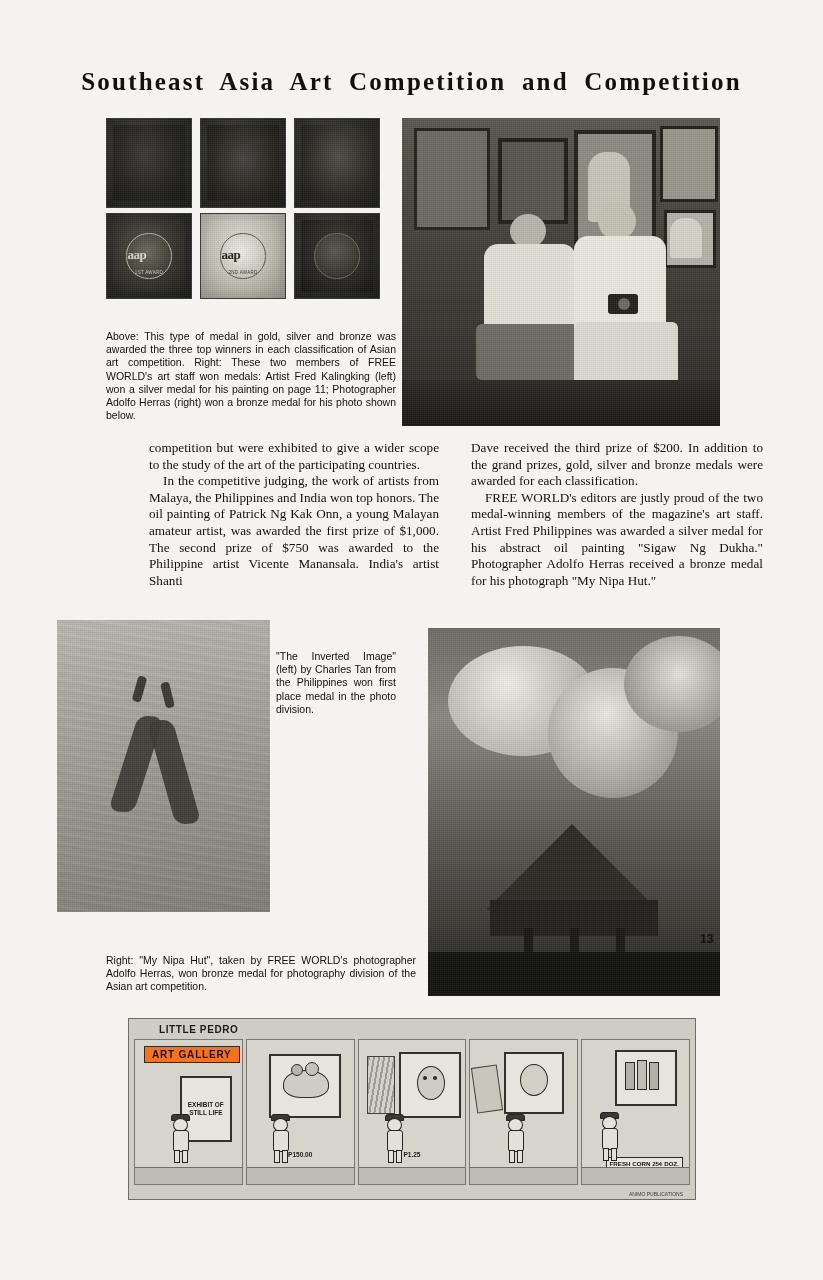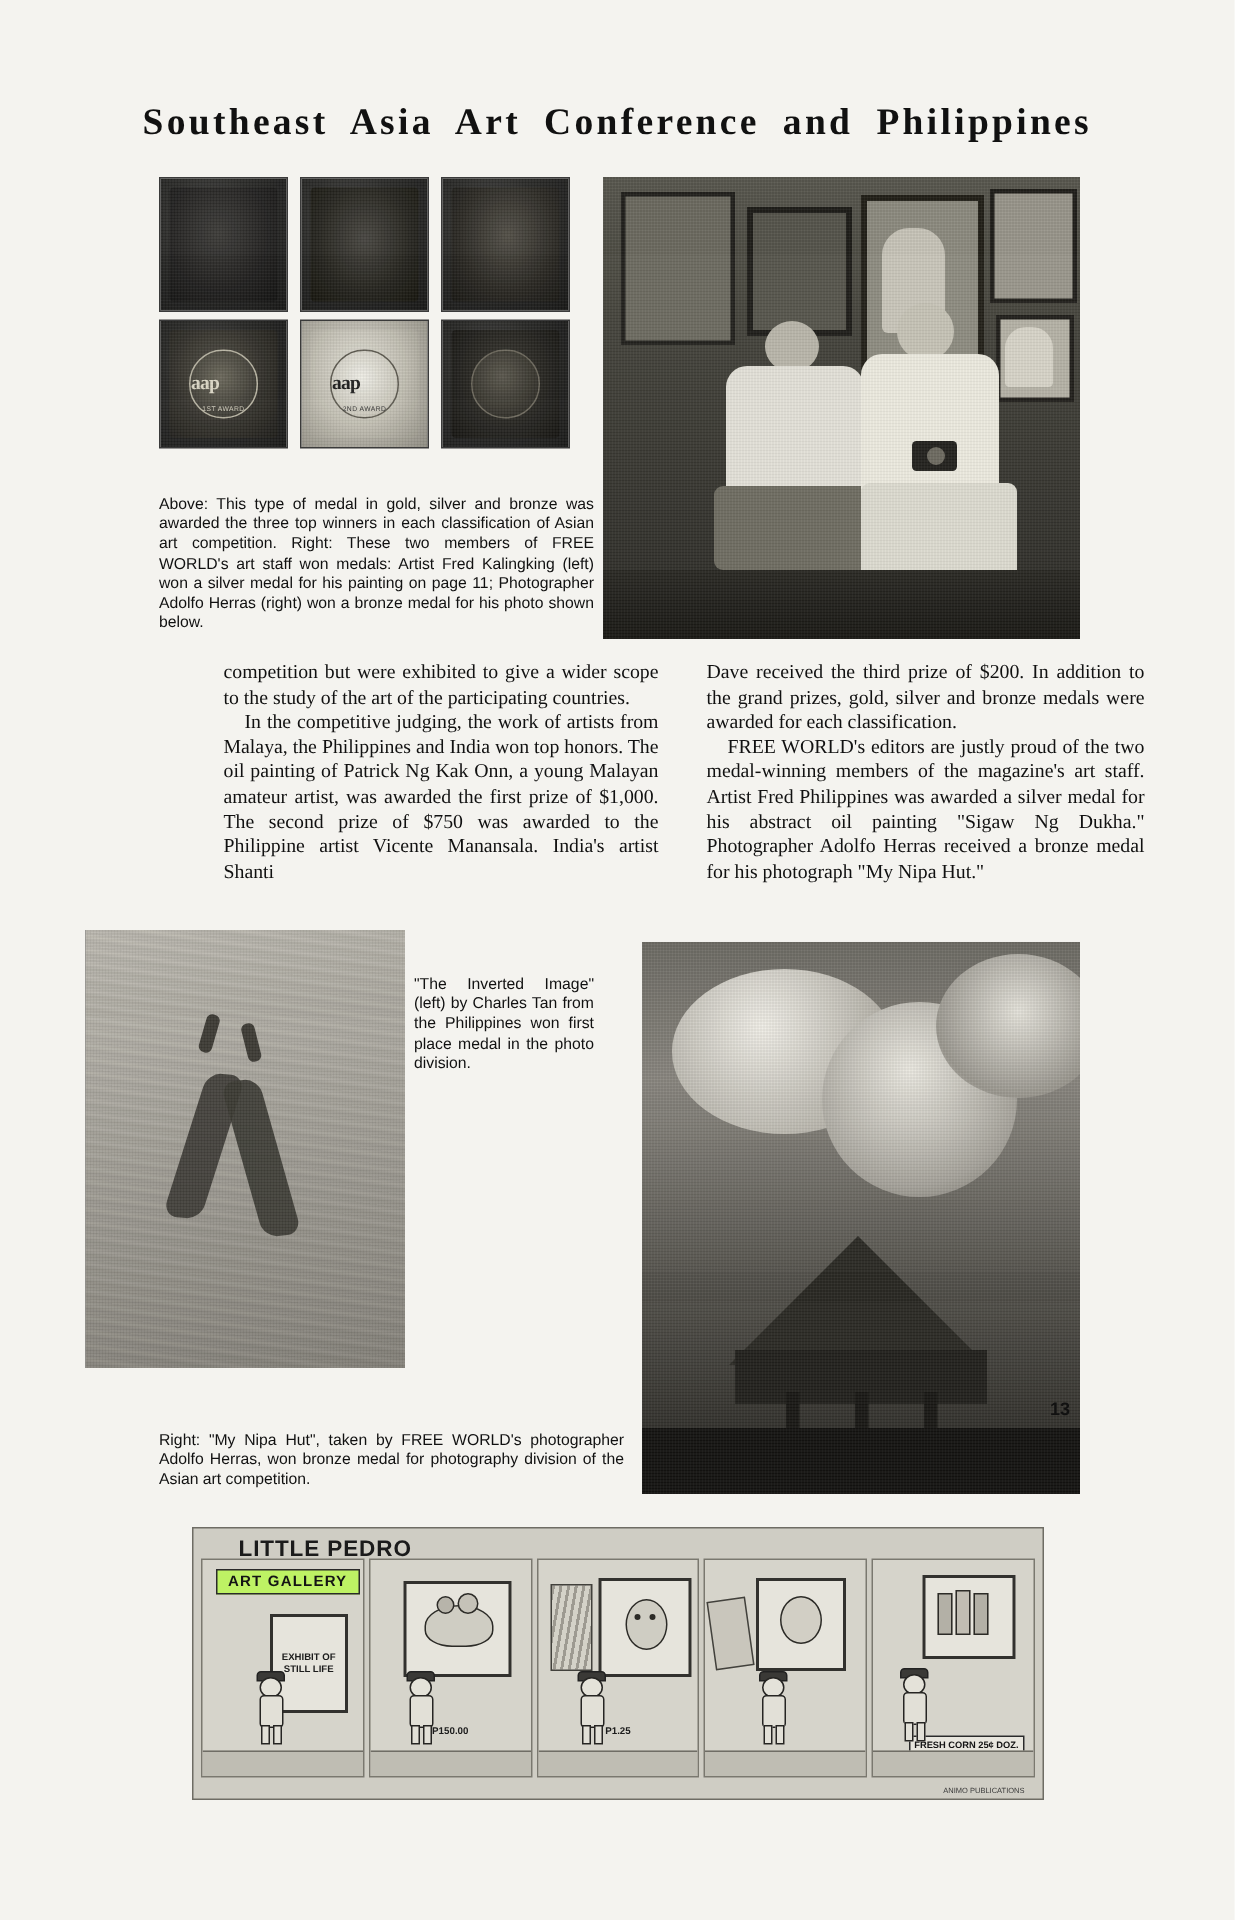--- a/index.html
+++ b/index.html
@@ -143,21 +143,21 @@
     width: 566px;
     height: 180px;
     background: #cfcdc4;
     border: 1px solid #6e6c64;
   }
   .comic-title {
     position: absolute;
     left: 8px;
     top: 5px;
     font-family: "Liberation Sans", sans-serif;
-    font-size: 15px;
+    font-size: 10px;
     font-weight: bold;
     letter-spacing: 0.6px;
     color: #1b1b1b;
     padding-left: 22px;
   }
   .comic-panels {
     position: absolute;
     left: 5px;
     top: 20px;
     right: 5px;
@@ -175,21 +175,21 @@
   .gallery-sign {
     position: absolute;
     left: 9px;
     top: 6px;
     padding: 2px 7px;
     border: 1.4px solid #2a2a2a;
     font-family: "Liberation Sans", sans-serif;
     font-size: 10px;
     font-weight: bold;
     letter-spacing: 0.8px;
-    background: #bef264;
+    background: #f97316;
     color: #141414;
   }
   .frame {
     position: absolute;
     border: 2px solid #32312e;
     background: #e6e4dc;
   }
   .frame-label {
     position: absolute;
     bottom: 3px;
@@ -261,21 +261,21 @@
   .fig .leg {
     position: absolute; width: 4px; height: 11px;
     background: #e2e0d7; border: 1.3px solid #262523;
   }
 </style>
 </head>
 <body>
 
 <div class="page">
 
-  <div class="headline">Southeast  Asia  Art  Conference  and  Philippines</div>
+  <div class="headline">Southeast  Asia  Art  Competition  and  Competition</div>
 
   <div class="medal medal-dark" style="left:106px; top:118px; width:84px; height:88px;">
     <div class="medal-face" style="background:radial-gradient(ellipse at 45% 40%, #3b3a37 0%, #222120 60%, #141413 100%);"></div>
     <div class="grain"></div>
   </div>
   <div class="medal medal-dark" style="left:200px; top:118px; width:84px; height:88px;">
     <div class="medal-face" style="background:radial-gradient(ellipse at 50% 45%, #46443f 0%, #26251f 60%, #17160f 100%);"></div>
     <div class="grain"></div>
   </div>
   <div class="medal medal-dark" style="left:294px; top:118px; width:84px; height:88px;">

